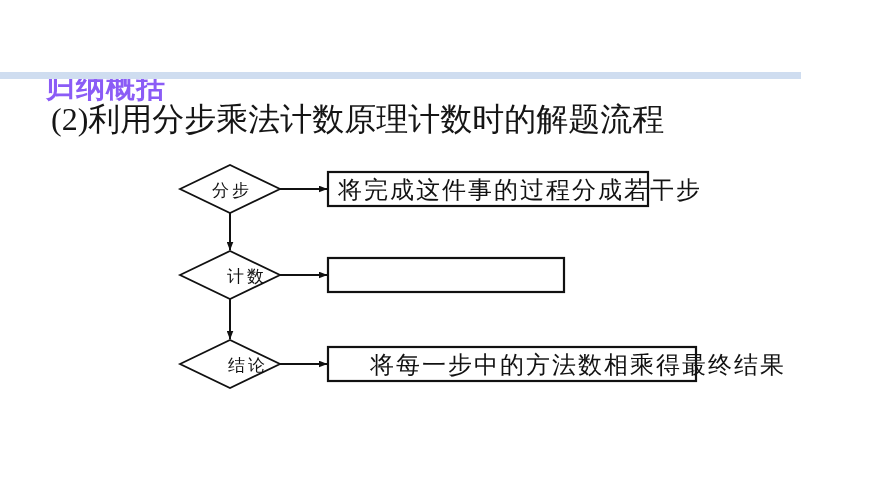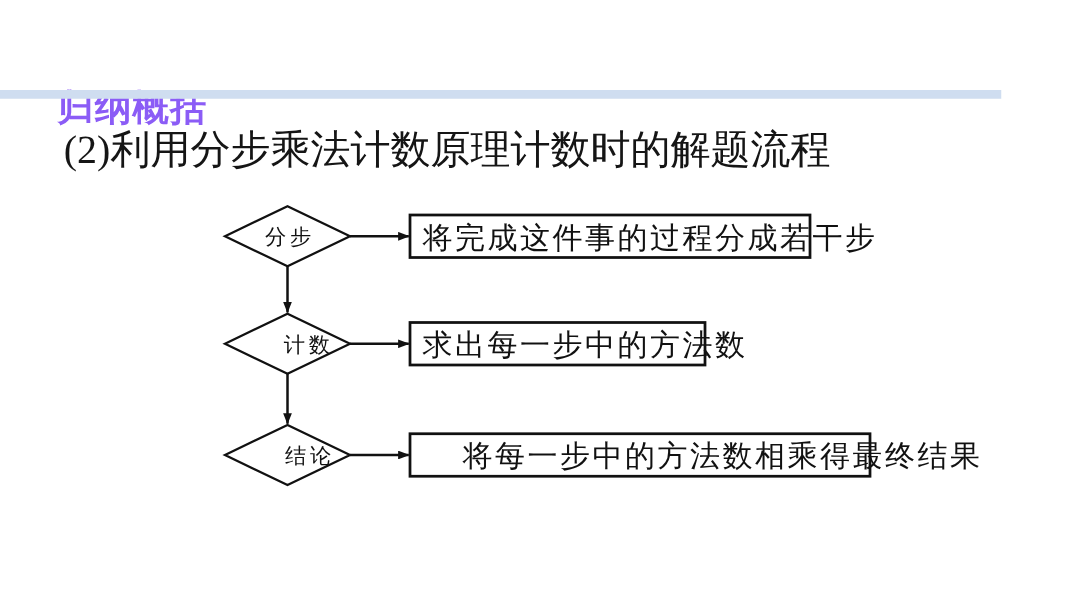--- a/index.html
+++ b/index.html
@@ -121,16 +121,15 @@
 
     <line x1="230" y1="213" x2="230" y2="250" stroke="#111111" stroke-width="2" marker-end="url(#arrowhead)"></line>
     <line x1="230" y1="299" x2="230" y2="339" stroke="#111111" stroke-width="2" marker-end="url(#arrowhead)"></line>
   </svg>
 
   <div class="node-label" style="left:232px; top:190px;">分步</div>
   <div class="node-label" style="left:232px; top:276px;margin-left:15px;">计数</div>
   <div class="node-label" style="left:248px; top:365px;">结论</div>
 
   <div class="box-label" style="left:338px; top:190px;">将完成这件事的过程分成若干步</div>
-  <div class="box-label" style="left:338px; top:276px;">求出每一步中的方法数</div>
   <div class="box-label" style="left:338px; top:365px;margin-left:32px;">将每一步中的方法数相乘得最终结果</div>
 
 </div>
 
 </body></html>

